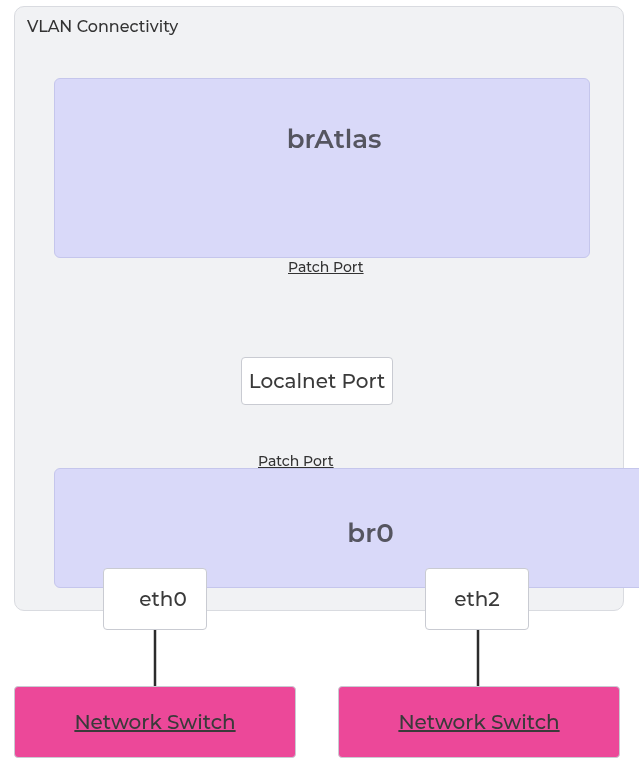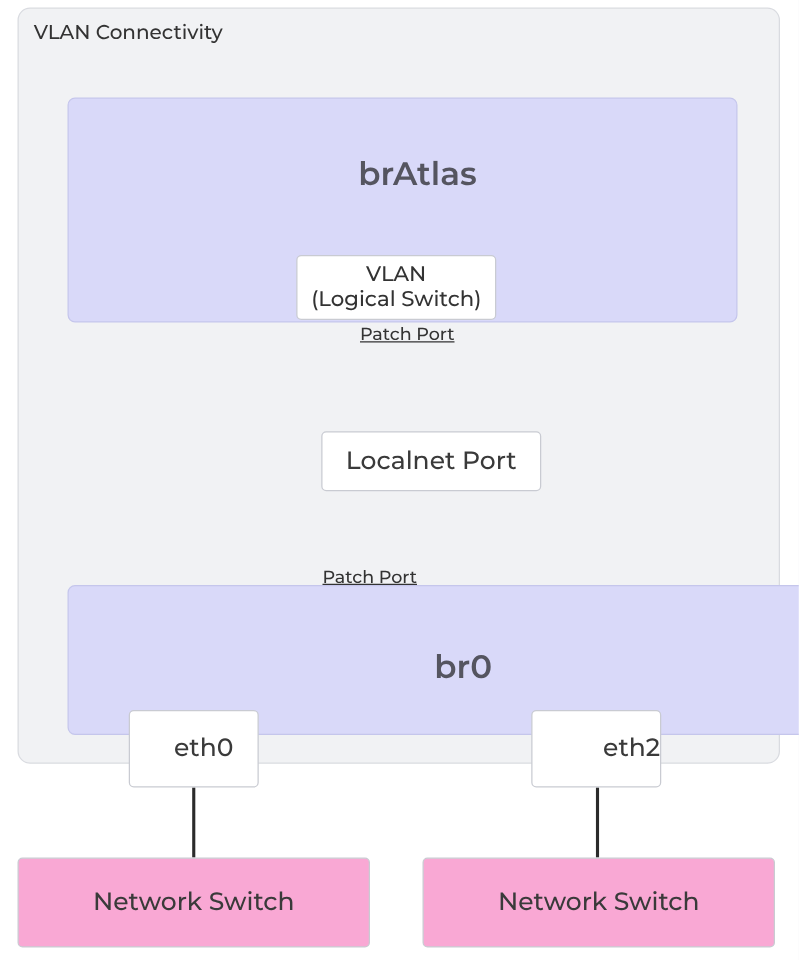--- a/index.html
+++ b/index.html
@@ -41,29 +41,30 @@
     border-radius: 4px;
     display: flex;
     align-items: center;
     justify-content: center;
     font-size: 20px;
     color: #3a3a3a;
     font-weight: 500;
   }
   .grey-box {
     position: absolute;
-    background: #f9a8d4;
+    background: #ec4899;
     border: 1px solid #c9cbd2;
     border-radius: 4px;
     display: flex;
     align-items: center;
     justify-content: center;
     font-size: 20px;
     color: #3a3a3a;
     font-weight: 500;
+    text-decoration: underline;
   }
   .bridge {
     position: absolute;
     background: #d9d9f9;
     border: 1px solid #c5c6ec;
     border-radius: 6px;
   }
   .bridge-title {
     position: absolute;
     width: 100%;
@@ -119,41 +120,37 @@
   </svg>
 
   <div class="panel">
     <div class="panel-title">VLAN Connectivity</div>
   </div>
 
   <div class="bridge" style="left:54px; top:78px; width:536px; height:180px;">
     <div class="bridge-title" style="top:44px;padding-left:24px;">brAtlas</div>
   </div>
 
-  <div class="node-box" style="left:237px; top:204px; width:160px; height:52px; flex-direction:column;">
-    <div class="sublabel">VLAN</div>
-    <div class="sublabel">(Logical Switch)</div>
-  </div>
 
   <div class="small-label" style="left:288px; top:258px;">Patch Port</div>
 
-  <div class="node-box" style="left:241px; top:345px; width:176px; height:48px;margin-left:16px;">
+  <div class="node-box" style="left:241px; top:357px; width:152px; height:48px;">
     <span>Localnet Port</span>
   </div>
 
   <div class="small-label" style="left:258px; top:452px;">Patch Port</div>
 
   <div class="bridge" style="left:54px; top:468px; width:633px; height:120px;">
     <div class="bridge-title" style="top:48px;">br0</div>
   </div>
 
   <div class="node-box" style="left:103px; top:568px; width:104px; height:62px;padding-left:16px;">
     <span>eth0</span>
   </div>
-  <div class="node-box" style="left:425px; top:568px; width:104px; height:62px;justify-content:flex-end;">
+  <div class="node-box" style="left:425px; top:568px; width:104px; height:62px;">
     <span>eth2</span>
   </div>
 
   <div class="grey-box" style="left:14px; top:686px; width:282px; height:72px;">
     <span>Network Switch</span>
   </div>
   <div class="grey-box" style="left:338px; top:686px; width:282px; height:72px;">
     <span>Network Switch</span>
   </div>
 

